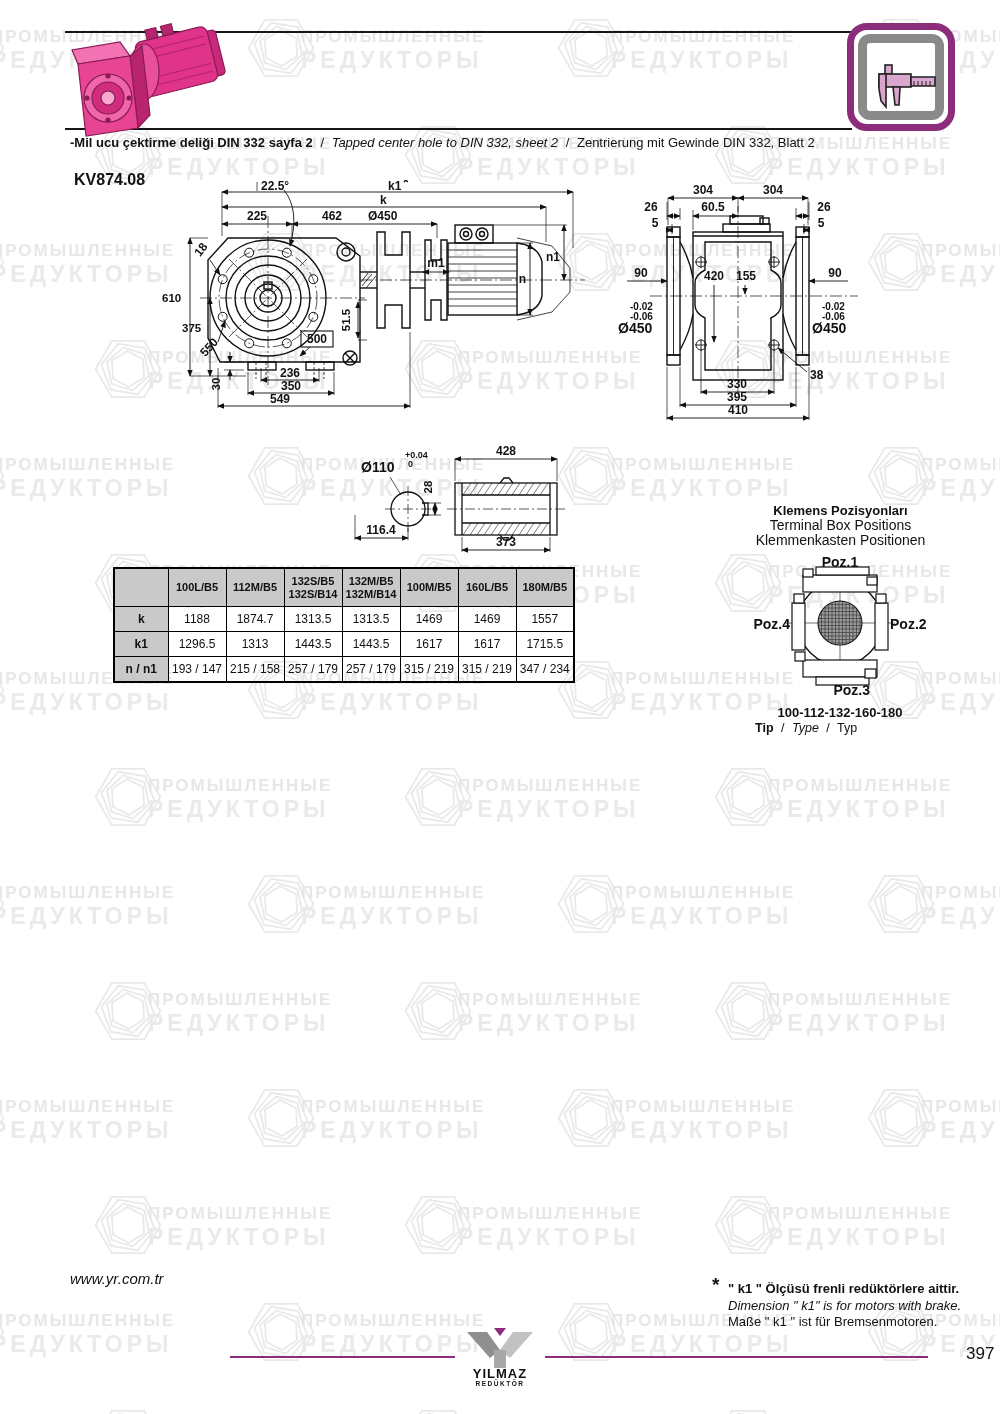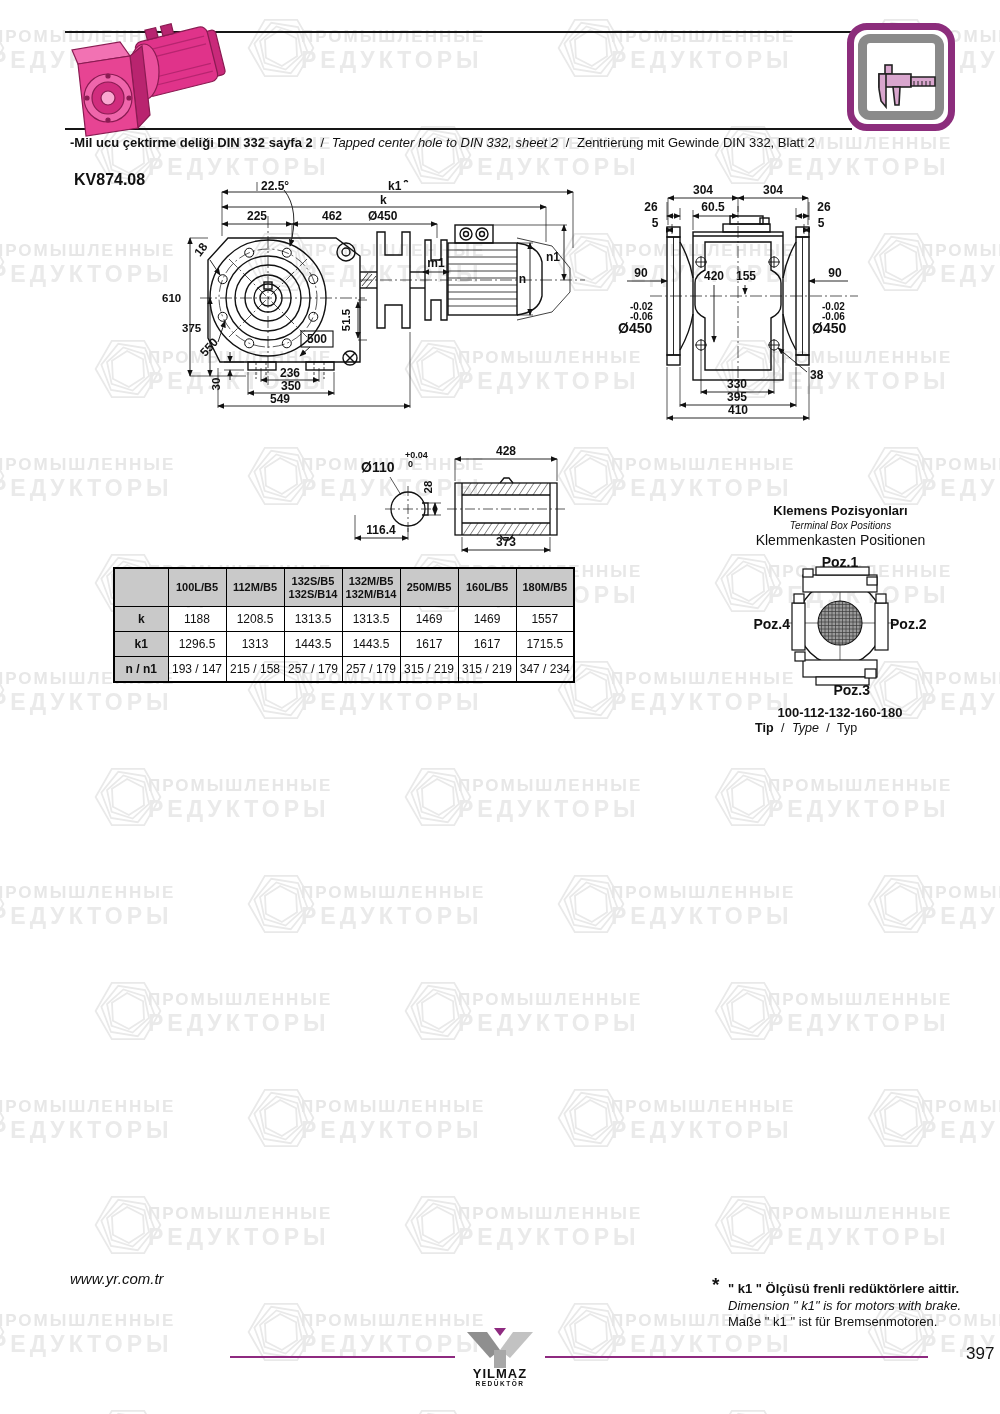--- a/index.html
+++ b/index.html
@@ -30,21 +30,21 @@
              border-radius:12px;background:#fff;box-sizing:border-box;}
   
   svg text{font-family:"Liberation Sans",sans-serif;font-weight:bold;font-size:12px;fill:#111;}
   svg text.sm{font-size:10px;}
   svg text.xs{font-size:9px;}
   svg text.lg{font-size:14px;}
   svg text.md{font-size:11.5px;}
   
   .tb-titles{position:absolute;left:748px;top:503px;width:185px;text-align:center;line-height:15px;}
   .tb-t1{font-size:13px;font-weight:bold;}
-  .tb-t2{font-size:10px;font-style:italic;}
+  .tb-t2{font-size:14px;}
   .tb-t3{font-size:14px;}
   .poz{position:absolute;font-size:14px;font-weight:bold;}
   .tb-sizes{position:absolute;left:755px;top:705px;width:170px;text-align:center;font-size:13px;font-weight:bold;}
   .tb-tip{position:absolute;left:755px;top:721px;width:170px;text-align:left;font-size:12.5px;}
   .tb-tip .b{font-weight:bold;} .tb-tip .i{font-style:italic;}
   
   .dims{position:absolute;left:113px;top:567px;border-collapse:collapse;table-layout:fixed;
         width:460px;font-size:12px;border:2px solid #000;}
   .dims th,.dims td{border:1px solid #000;text-align:center;vertical-align:middle;padding:0;}
   .dims thead th{height:37px;background:#c9c9c9;font-size:11px;font-weight:bold;
@@ -1120,30 +1120,30 @@
     </colgroup>
     <thead>
       <tr>
         <th></th>
         <th>100L/B5</th>
         <th>112M/B5</th>
         <th>132S/B5
 132S/B14</th>
         <th>132M/B5
 132M/B14</th>
-        <th>250M/B5</th>
+        <th>100M/B5</th>
         <th>160L/B5</th>
         <th>180M/B5</th>
       </tr>
     </thead>
     <tbody>
       <tr>
         <th>k</th>
         <td>1188</td>
-        <td>1208.5</td>
+        <td>1874.7</td>
         <td>1313.5</td>
         <td>1313.5</td>
         <td>1469</td>
         <td>1469</td>
         <td>1557</td>
       </tr>
       <tr>
         <th>k1</th>
         <td>1296.5</td>
         <td>1313</td>

